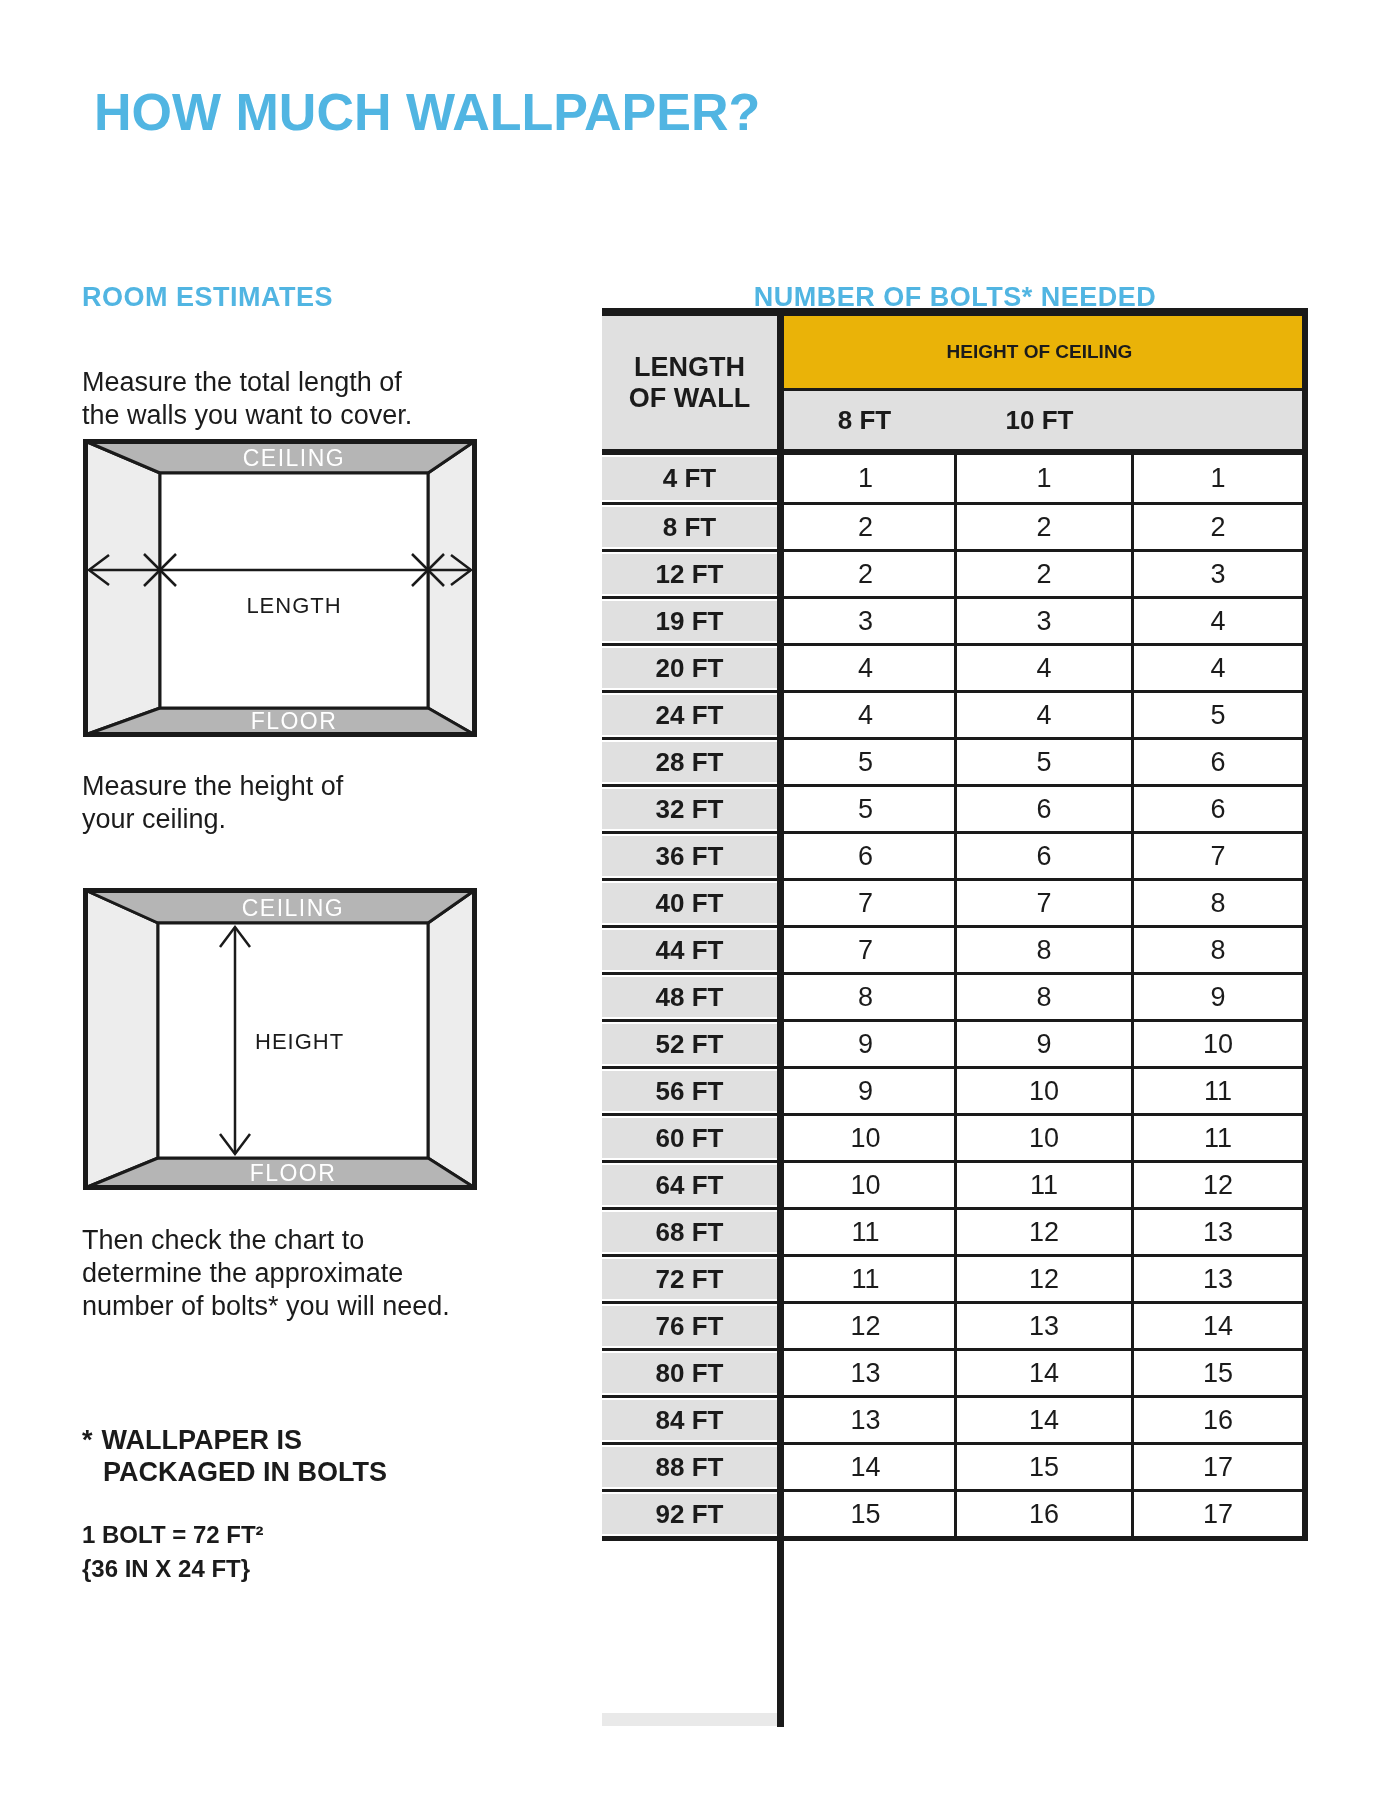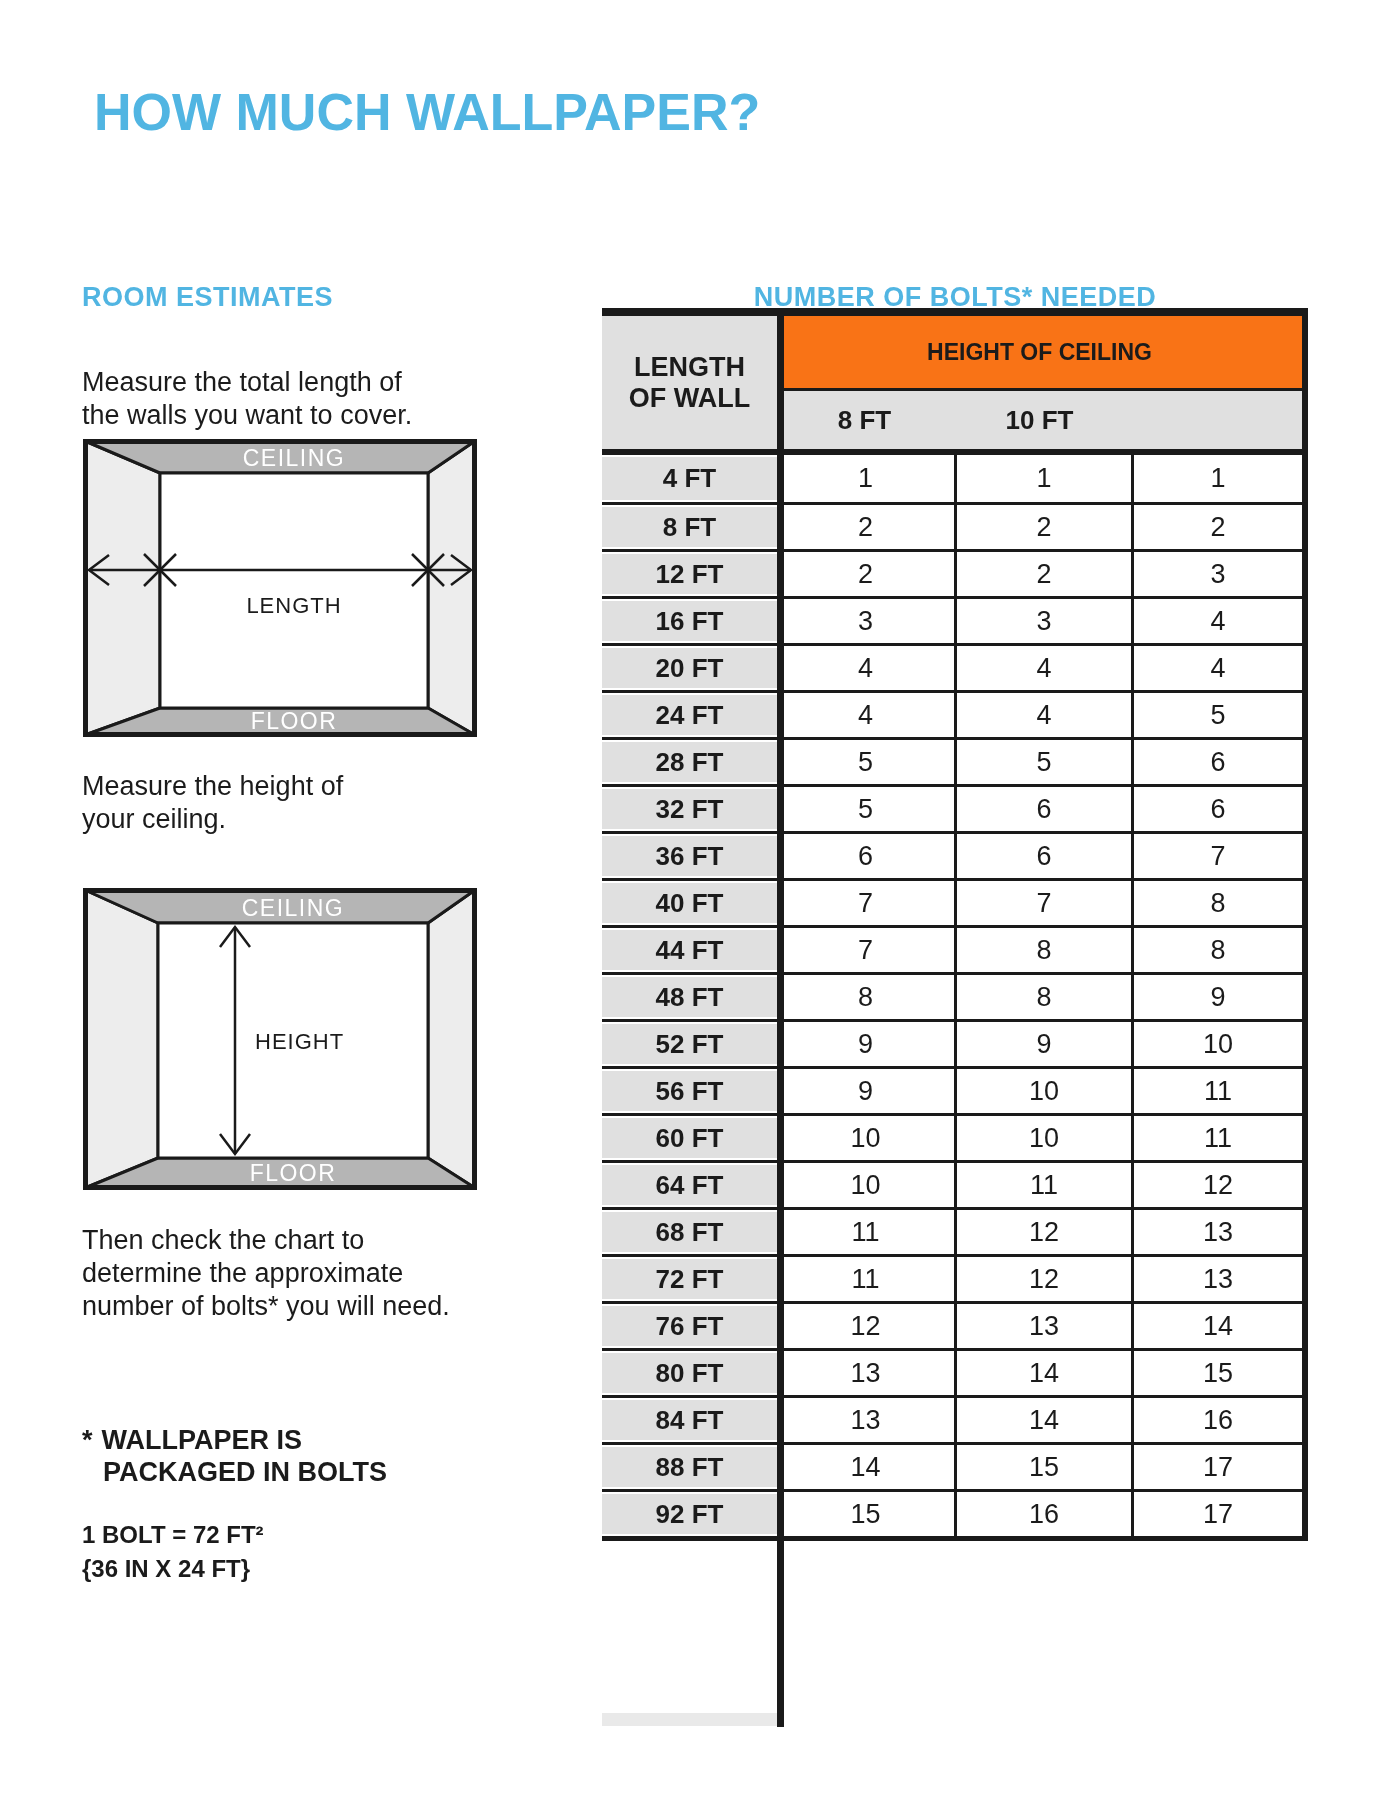--- a/index.html
+++ b/index.html
@@ -36,23 +36,23 @@
     left:602px;top:308px;width:706px;box-sizing:border-box;
     border-right:6px solid #1a1a1a;border-bottom:5px solid #1a1a1a;
   }
   #table-top-bar{height:8px;background:#1a1a1a;}
   #table-header{display:grid;grid-template-columns:175px 1fr;position:relative;}
   #row-header-cell{
     grid-row:1/3;background:#e0e0e0;display:flex;align-items:center;justify-content:center;
     text-align:center;font-size:27px;font-weight:bold;line-height:31px;white-space:pre-line;
   }
   #col-header-cell{
-    height:72px;background:#f97316;border-bottom:3px solid #1a1a1a;
+    height:72px;background:#eab308;border-bottom:3px solid #1a1a1a;
     display:flex;align-items:center;justify-content:center;
-    font-size:23px;font-weight:bold;
+    font-size:19px;font-weight:bold;
   }
   #sub-header{
     height:58px;background:#e0e0e0;display:grid;grid-template-columns:repeat(3,1fr);
   }
   .sub-cell{
     display:flex;align-items:center;justify-content:center;
     font-size:26px;font-weight:bold;
   }
   #header-thick-line{grid-column:1/3;height:6px;background:#1a1a1a;}
   .trow{display:grid;grid-template-columns:175px 177px 177px 1fr;height:47px;}
@@ -171,21 +171,21 @@
         <div class="tcell c1">2</div>
         <div class="tcell c2">2</div>
       </div>
       <div class="trow">
         <div class="tlabel">12 FT</div>
         <div class="tcell c0">2</div>
         <div class="tcell c1">2</div>
         <div class="tcell c2">3</div>
       </div>
       <div class="trow">
-        <div class="tlabel">16 FT</div>
+        <div class="tlabel">19 FT</div>
         <div class="tcell c0">3</div>
         <div class="tcell c1">3</div>
         <div class="tcell c2">4</div>
       </div>
       <div class="trow">
         <div class="tlabel">20 FT</div>
         <div class="tcell c0">4</div>
         <div class="tcell c1">4</div>
         <div class="tcell c2">4</div>
       </div>

